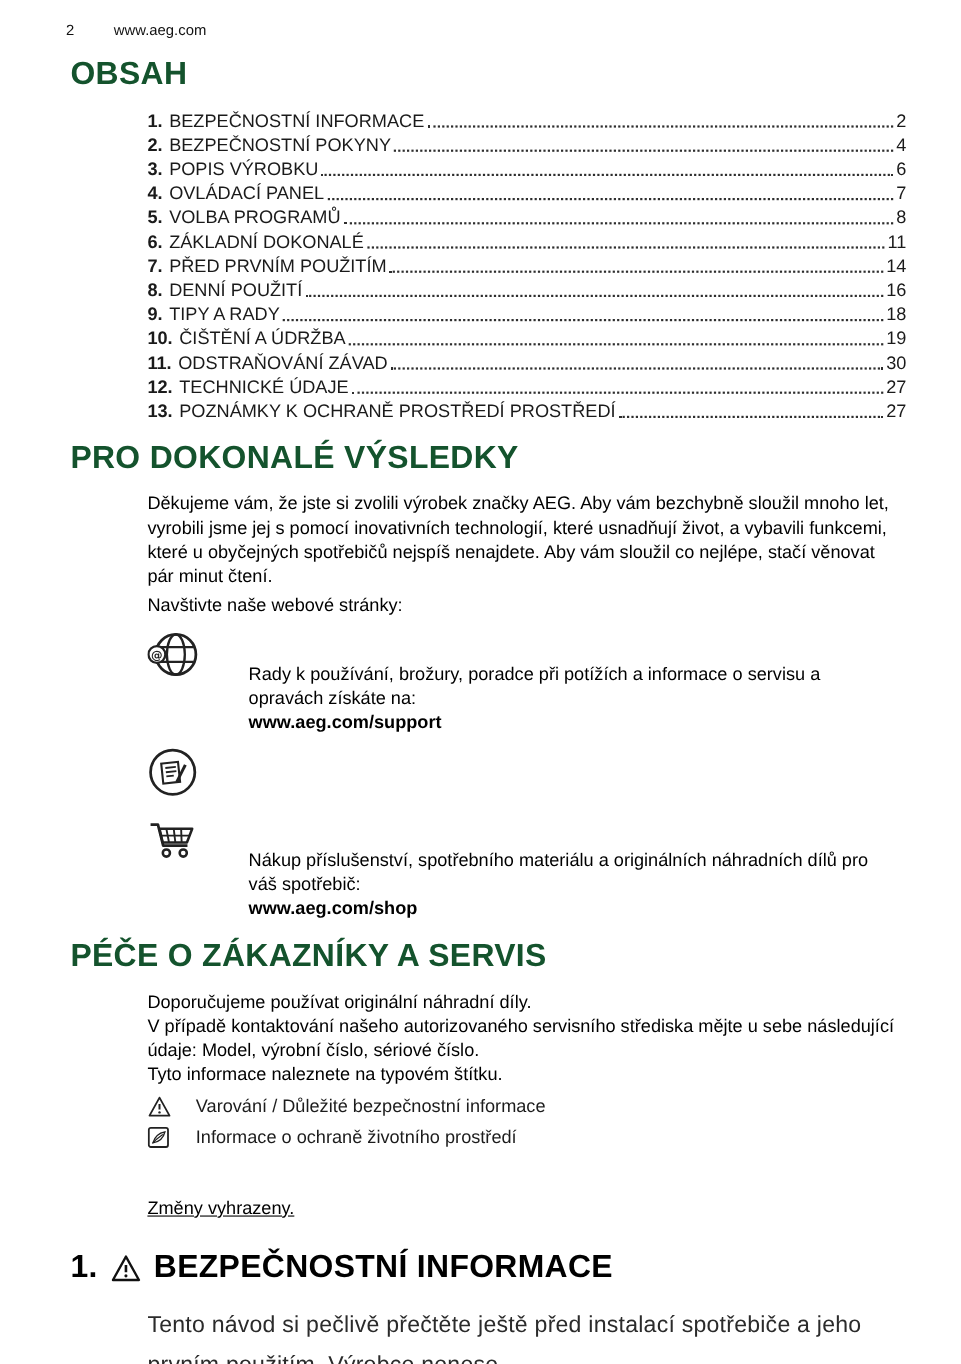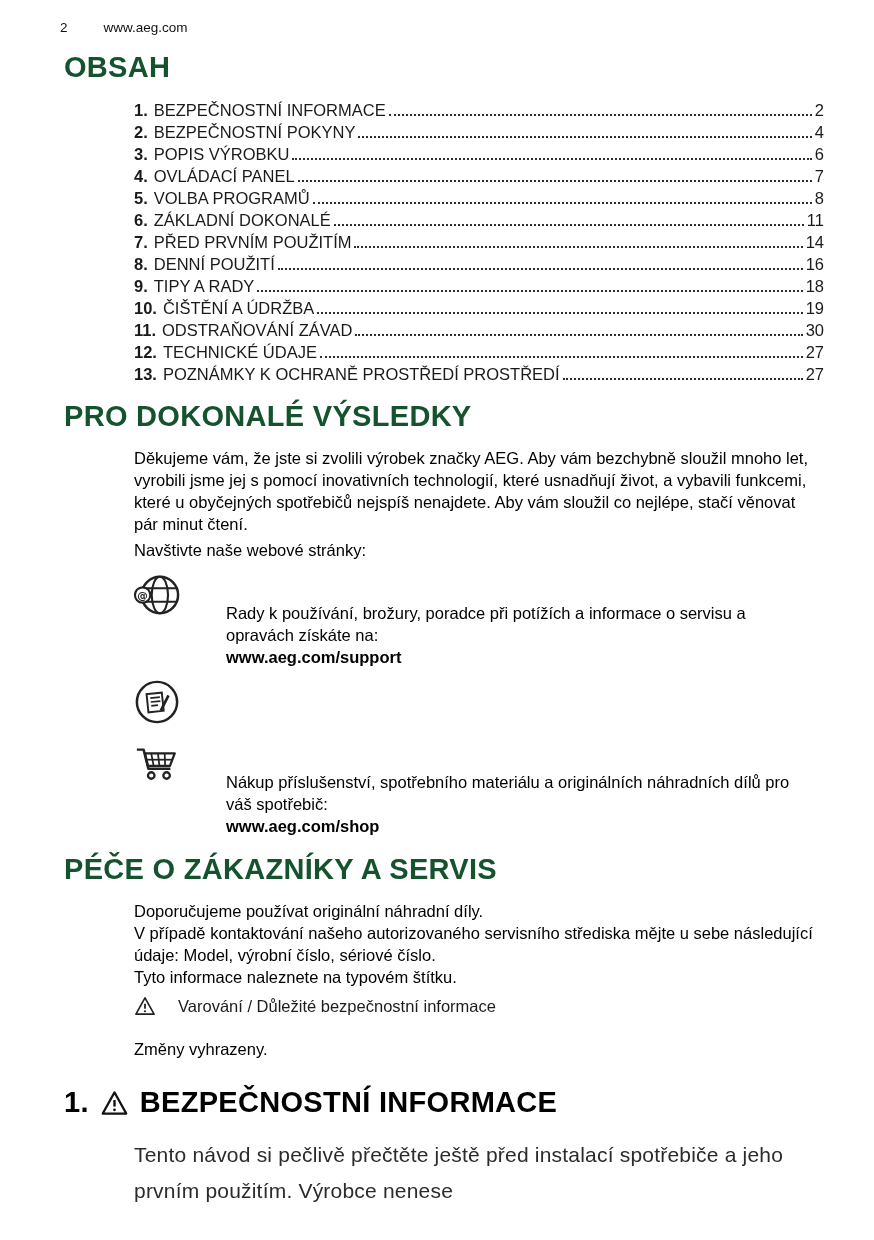--- a/index.html
+++ b/index.html
@@ -39,21 +39,21 @@
   .link-icon { flex: 0 0 92px; padding-top: 2px; }
   .link-text { width: 588px; margin-top: 32px; }
   .link-url { font-weight: 700; }
 
   .care-lines { width: 692px; }
 
   .legend-row { display: flex; align-items: flex-end; gap: 22px; margin-top: 8px; font-size: 16.5px; }
   .legend-row:first-of-type { margin-top: 14px; }
   .legend-icon { flex: 0 0 22px; display: flex; align-items: center; }
 
-  .notice { margin-top: 22px; }
+  .notice { margin-top: 44px; text-decoration: underline; }
 
   .safety-heading {
     display: flex; align-items: center; gap: 11px;
     margin: 26px 0 18px 4px;
     font-size: 29px; font-weight: 700; color: #000; letter-spacing: 0.3px;
   }
   .safety-body {
     font-size: 21px; line-height: 36px; width: 692px;
     color: #2b2b2b; letter-spacing: 0.2px;
   }
@@ -223,20 +223,30 @@
         <svg viewBox="0 0 24 22" width="22" height="20">
           <path d="M12 2 L22 20 H2 Z" fill="none" stroke="#222" stroke-width="1.8" stroke-linejoin="round"></path>
           <line x1="12" y1="8.5" x2="12" y2="14" stroke="#222" stroke-width="2"></line>
           <circle cx="12" cy="16.8" r="1.2" fill="#222"></circle>
         </svg>
       </span>
       <span>Varování / Důležité bezpečnostní informace</span>
     </div>
 
 
+    <div class="legend-row">
+      <span class="legend-icon">
+        <svg viewBox="0 0 22 22" width="20" height="20">
+          <rect x="1.4" y="1.4" width="19.2" height="19.2" rx="2" fill="none" stroke="#222" stroke-width="1.8"></rect>
+          <path d="M5.5 16.5 C7.5 10, 12 6.5, 17.5 5.5 C16 12, 11.5 15.5, 5.5 16.5 Z" fill="none" stroke="#222" stroke-width="1.4"></path>
+          <path d="M5.5 16.5 C9 12.5, 12 10.5, 15.5 8" stroke="#222" stroke-width="1.2" fill="none"></path>
+        </svg>
+      </span>
+      <span>Informace o ochraně životního prostředí</span>
+    </div>
 
     <p class="body-text notice">Změny vyhrazeny.</p>
   </div>
 
   <h1 class="safety-heading">
     <span>1.</span>
     <span>
       <svg viewBox="0 0 24 22" width="29" height="26">
         <path d="M12 2 L22 20 H2 Z" fill="none" stroke="#111" stroke-width="1.8" stroke-linejoin="round"></path>
         <line x1="12" y1="8.5" x2="12" y2="14" stroke="#111" stroke-width="2"></line>

